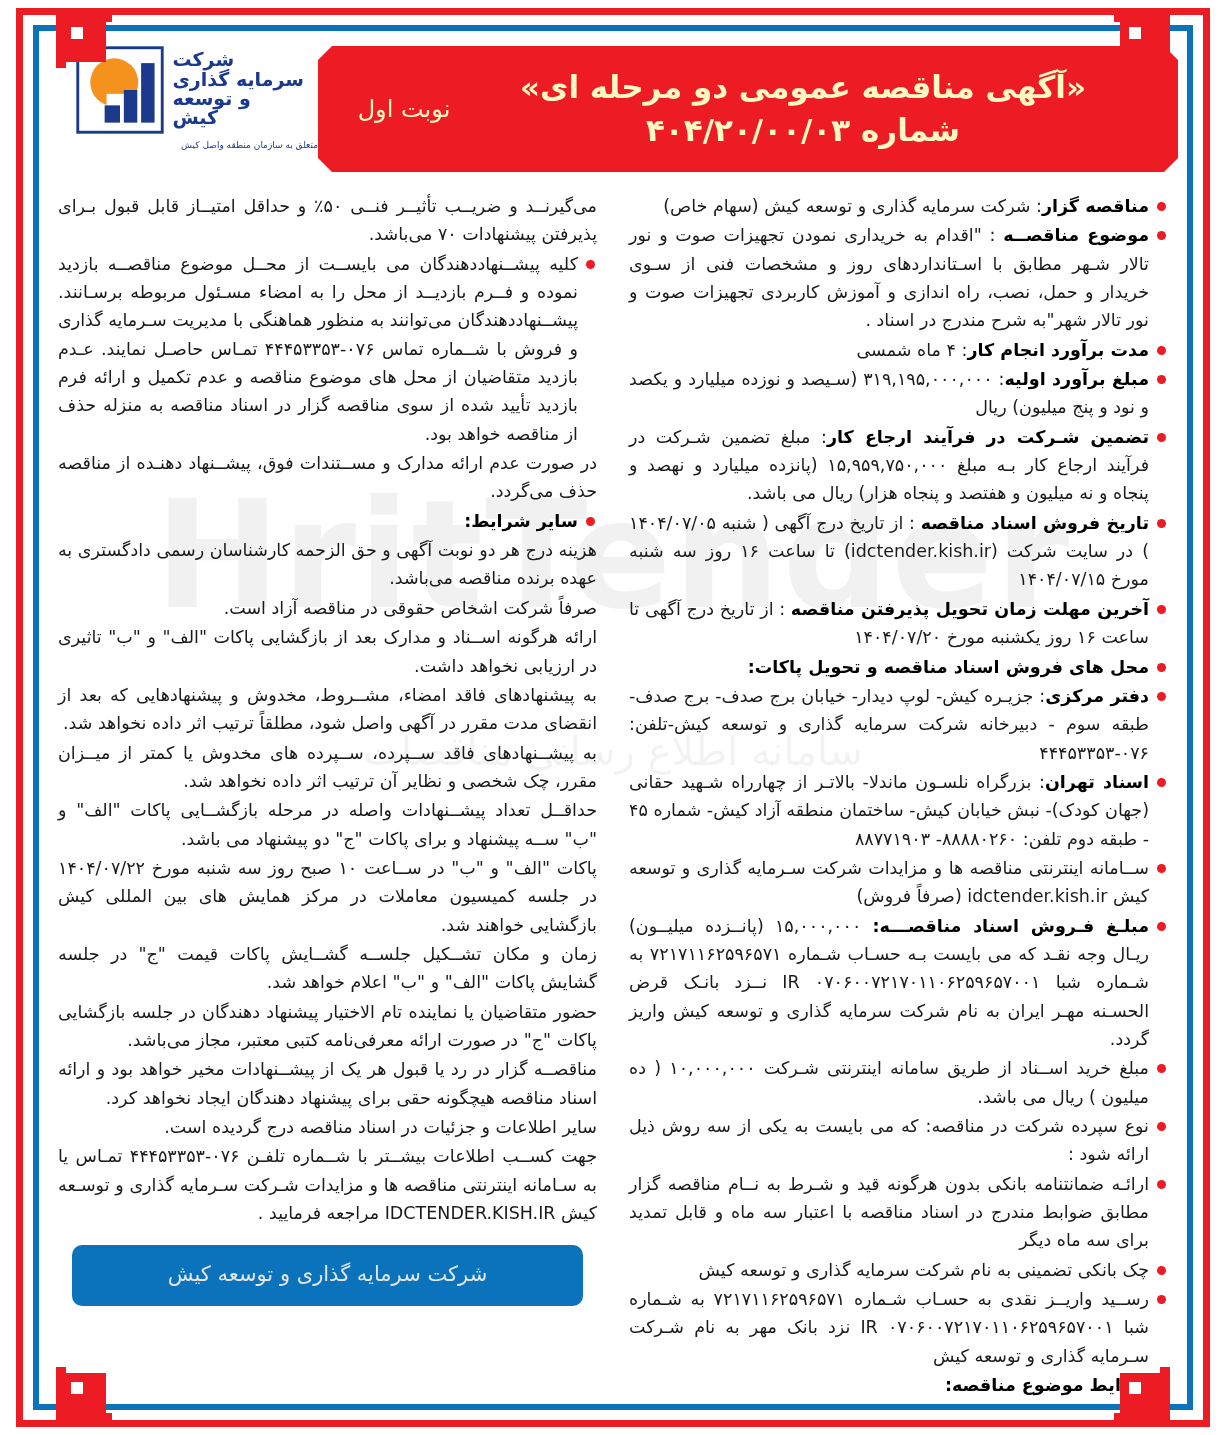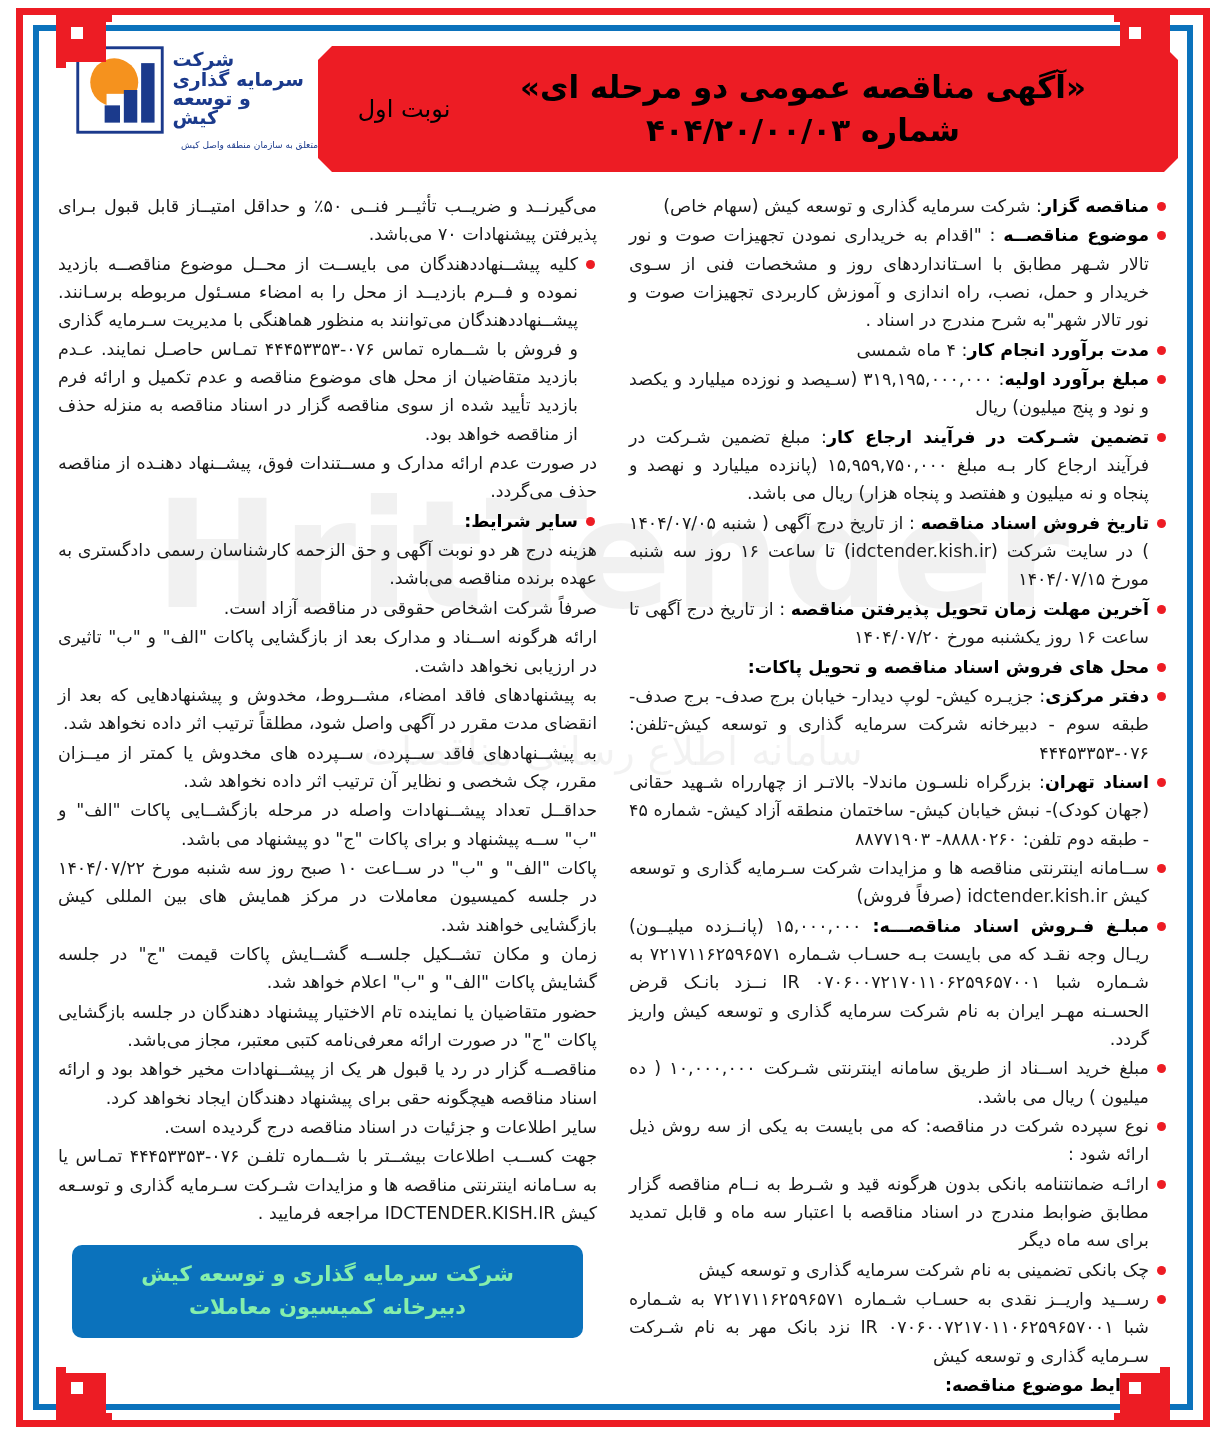--- a/index.html
+++ b/index.html
@@ -126,21 +126,21 @@
     font-size: 9px;
     color: #1B3A8C;
     margin-top: 2px;
     white-space: nowrap;
   }
 
   .banner {
     flex: 1;
     order: 1;
     background: #ED1C24;
-    color: #000000;
+    color: #fef9c3;
     height: 126px;
     margin-top: 8px;
     position: relative;
     display: flex;
     flex-direction: row;
     align-items: center;
     
     clip-path: polygon(
       0 14px, 14px 0,
       calc(100% - 14px) 0, 100% 14px,
@@ -204,25 +204,25 @@
   li.item.nobullet::before { display: none; }
 
   li.item b, .lbl {
     font-weight: bold;
     color: #000;
   }
 
   
   .footer-box {
     background: #0B72BC;
-    color: #86efac;
+    color: #e5e5e5;
     border-radius: 10px;
     text-align: center;
     font-size: 21px;
-    font-weight: bold;
+    font-weight: normal;
     line-height: 1.55;
     padding: 13px 10px 15px;
     margin: 18px 14px 0 14px;
   }
 </style>
 </head>
 <body>
 
 <div class="frame-outer"></div>
 <div class="frame-inner"></div>
@@ -309,21 +309,20 @@
           <li class="item nobullet"><span>پاکات "الف" و "ب" در ســاعت ۱۰ صبح روز سه شنبه مورخ ۱۴۰۴/۰۷/۲۲ در جلسه کمیسیون معاملات در مرکز همایش های بین المللی کیش بازگشایی خواهند شد.</span></li>
           <li class="item nobullet"><span>زمان و مکان تشــکیل جلســه گشــایش پاکات قیمت "ج" در جلسه گشایش پاکات "الف" و "ب" اعلام خواهد شد.</span></li>
           <li class="item nobullet"><span>حضور متقاضیان یا نماینده تام الاختیار پیشنهاد دهندگان در جلسه بازگشایی پاکات "ج" در صورت ارائه معرفی‌نامه کتبی معتبر، مجاز می‌باشد.</span></li>
           <li class="item nobullet"><span>مناقصــه گزار در رد یا قبول هر یک از پیشــنهادات مخیر خواهد بود و ارائه اسناد مناقصه هیچگونه حقی برای پیشنهاد دهندگان ایجاد نخواهد کرد.</span></li>
           <li class="item nobullet"><span>سایر اطلاعات و جزئیات در اسناد مناقصه درج گردیده است.</span></li>
           <li class="item nobullet"><span>جهت کســب اطلاعات بیشــتر با شــماره تلفـن ۰۷۶-۴۴۴۵۳۳۵۳ تمـاس یا به سـامانه اینترنتی مناقصه ها و مزایدات شـرکت سـرمایه گذاری و توسـعه کیش IDCTENDER.KISH.IR مراجعه فرمایید .</span></li>
         </ul>
 
       <div class="footer-box">
         <div>شرکت سرمایه گذاری و توسعه کیش</div>
-        <div>دبیرخانه کمیسیون معاملات</div>
       </div>
     </div>
 
   </div>
 
 </div>
 
 <div class="knot-arm" style="width: 56px; height: 10px; left: 56px; top: 12px;"></div>
 <div class="knot-arm" style="width: 10px; height: 56px; left: 56px; top: 12px;"></div>
 <div class="knot-arm" style="width: 56px; height: 10px; right: 56px; top: 12px;"></div>

